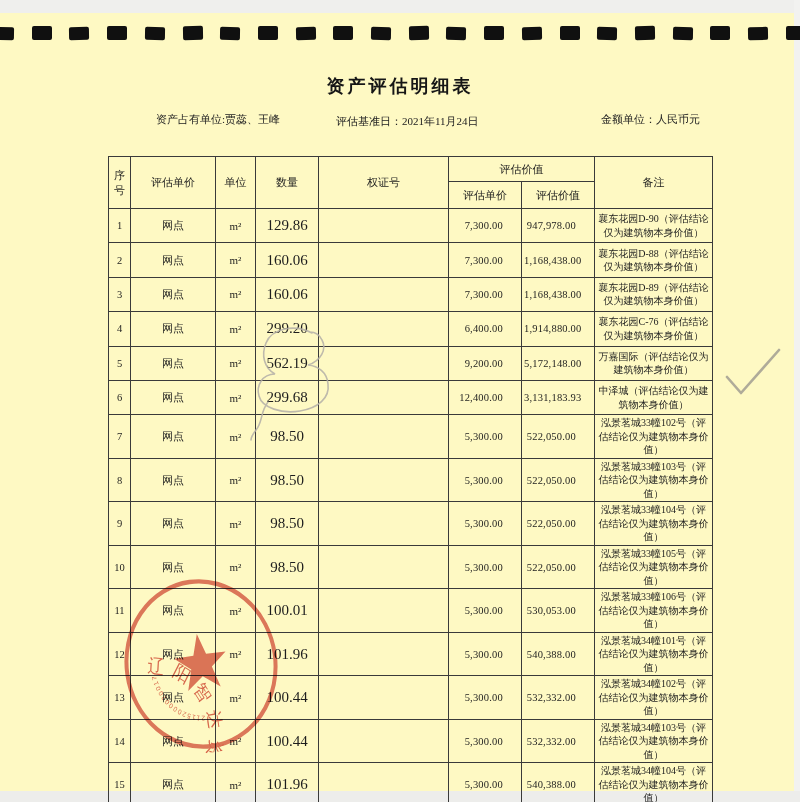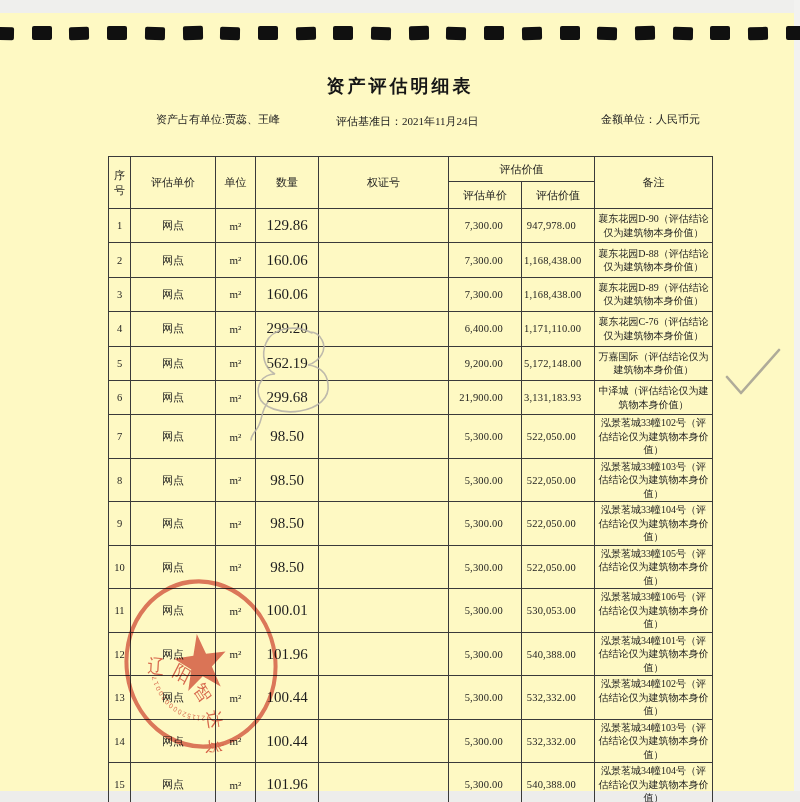--- a/index.html
+++ b/index.html
@@ -144,40 +144,40 @@
           <td class="c6">1,168,438.00</td>
           <td class="c7">襄东花园D-89（评估结论仅为建筑物本身价值）</td>
         </tr>
         <tr>
           <td class="c0">4</td>
           <td class="c1">网点</td>
           <td class="c2">m²</td>
           <td class="c3">299.20</td>
           <td class="c4"></td>
           <td class="c5">6,400.00</td>
-          <td class="c6">1,171,110.00</td>
+          <td class="c6">1,914,880.00</td>
           <td class="c7">襄东花园C-76（评估结论仅为建筑物本身价值）</td>
         </tr>
         <tr>
           <td class="c0">5</td>
           <td class="c1">网点</td>
           <td class="c2">m²</td>
           <td class="c3">562.19</td>
           <td class="c4"></td>
           <td class="c5">9,200.00</td>
           <td class="c6">5,172,148.00</td>
           <td class="c7">万嘉国际（评估结论仅为建筑物本身价值）</td>
         </tr>
         <tr>
           <td class="c0">6</td>
           <td class="c1">网点</td>
           <td class="c2">m²</td>
           <td class="c3">299.68</td>
           <td class="c4"></td>
-          <td class="c5">21,900.00</td>
+          <td class="c5">12,400.00</td>
           <td class="c6">3,131,183.93</td>
           <td class="c7">中泽城（评估结论仅为建筑物本身价值）</td>
         </tr>
         <tr>
           <td class="c0">7</td>
           <td class="c1">网点</td>
           <td class="c2">m²</td>
           <td class="c3">98.50</td>
           <td class="c4"></td>
           <td class="c5">5,300.00</td>

